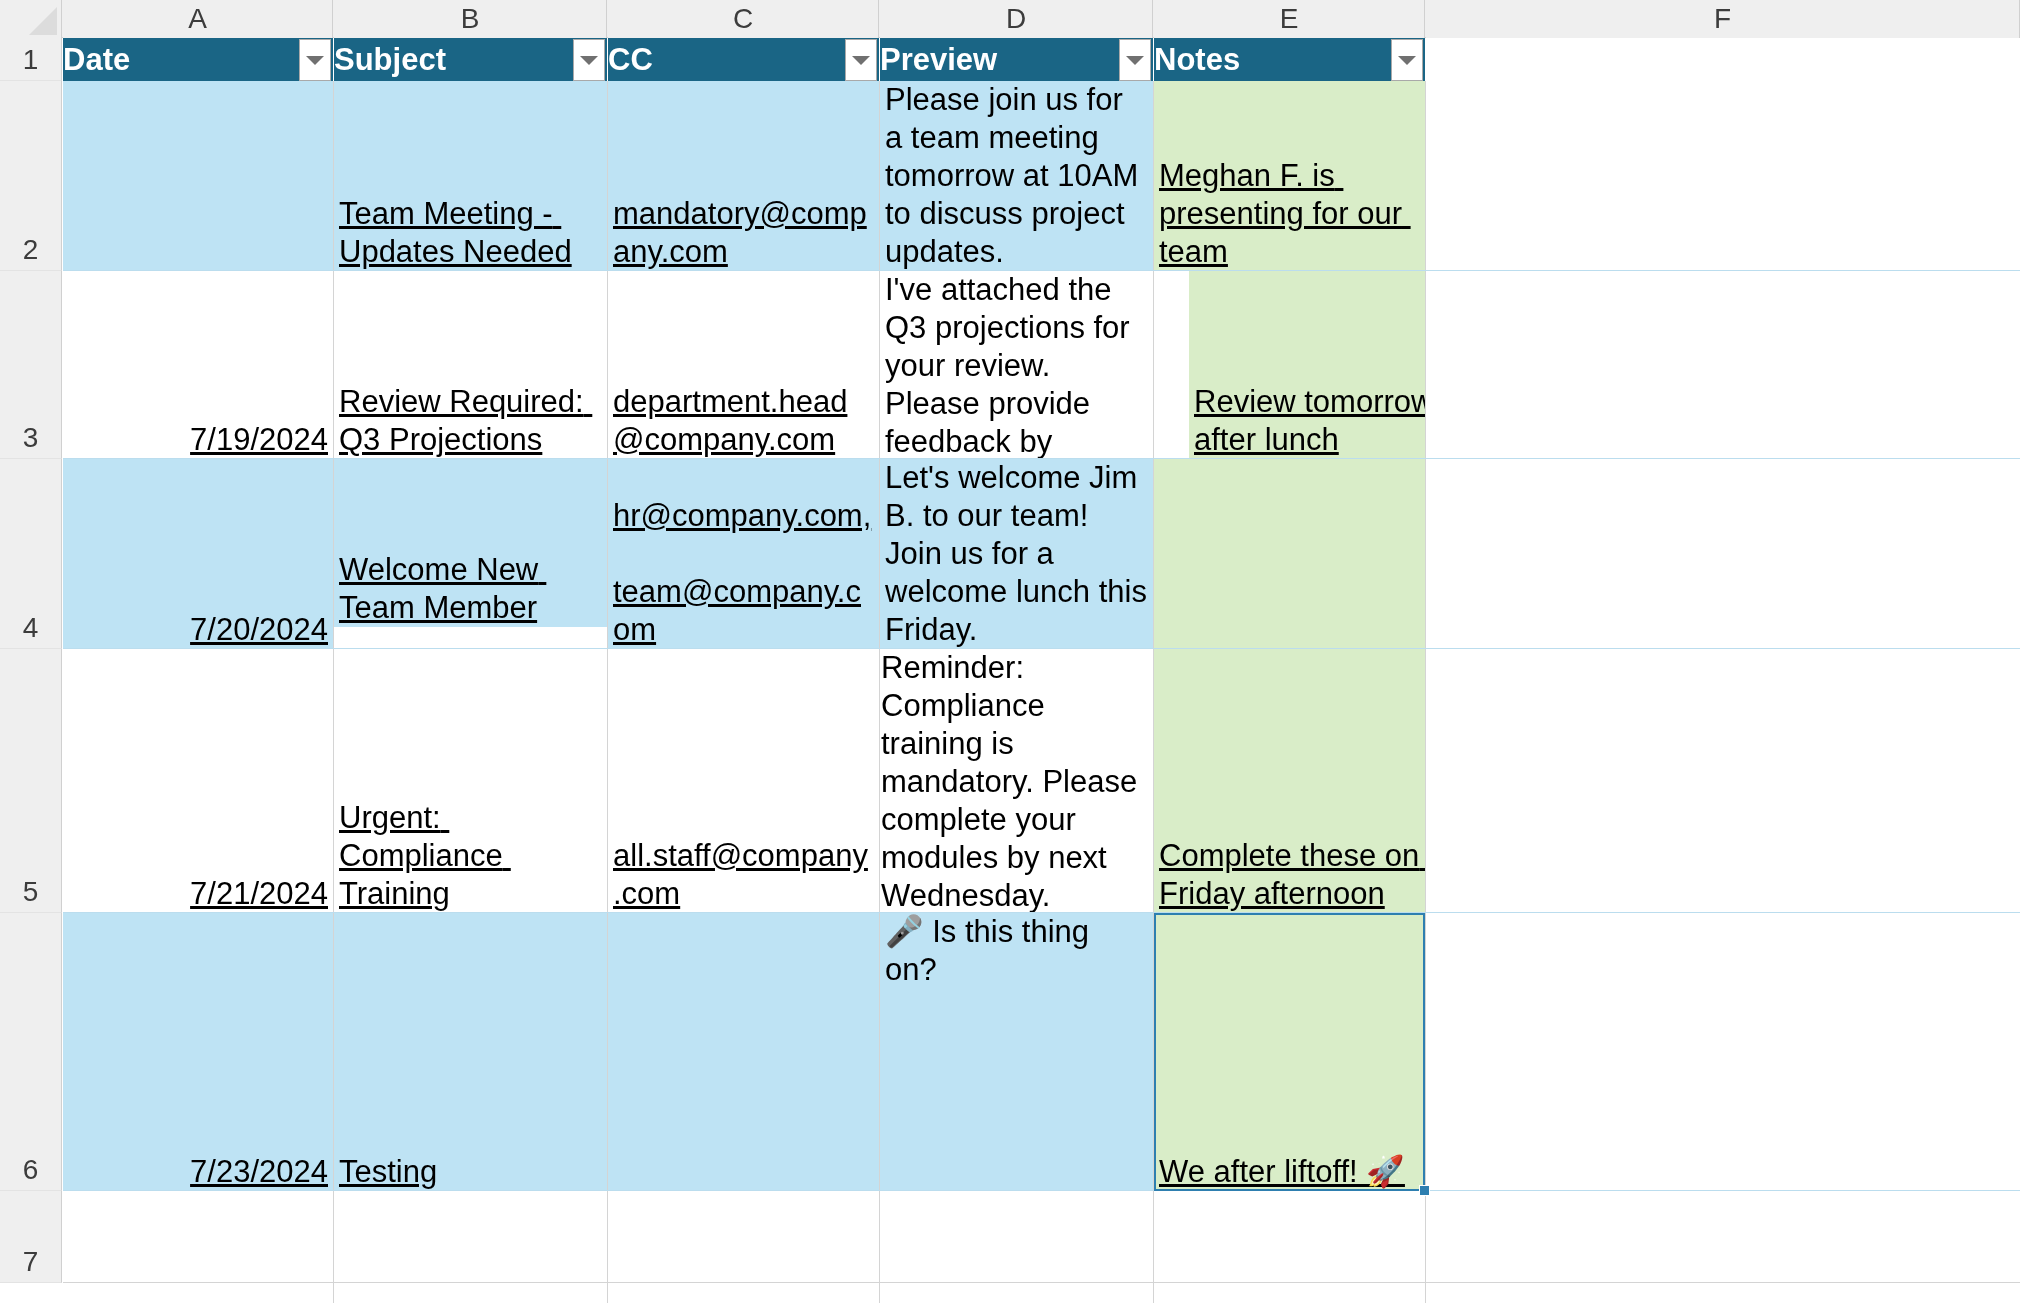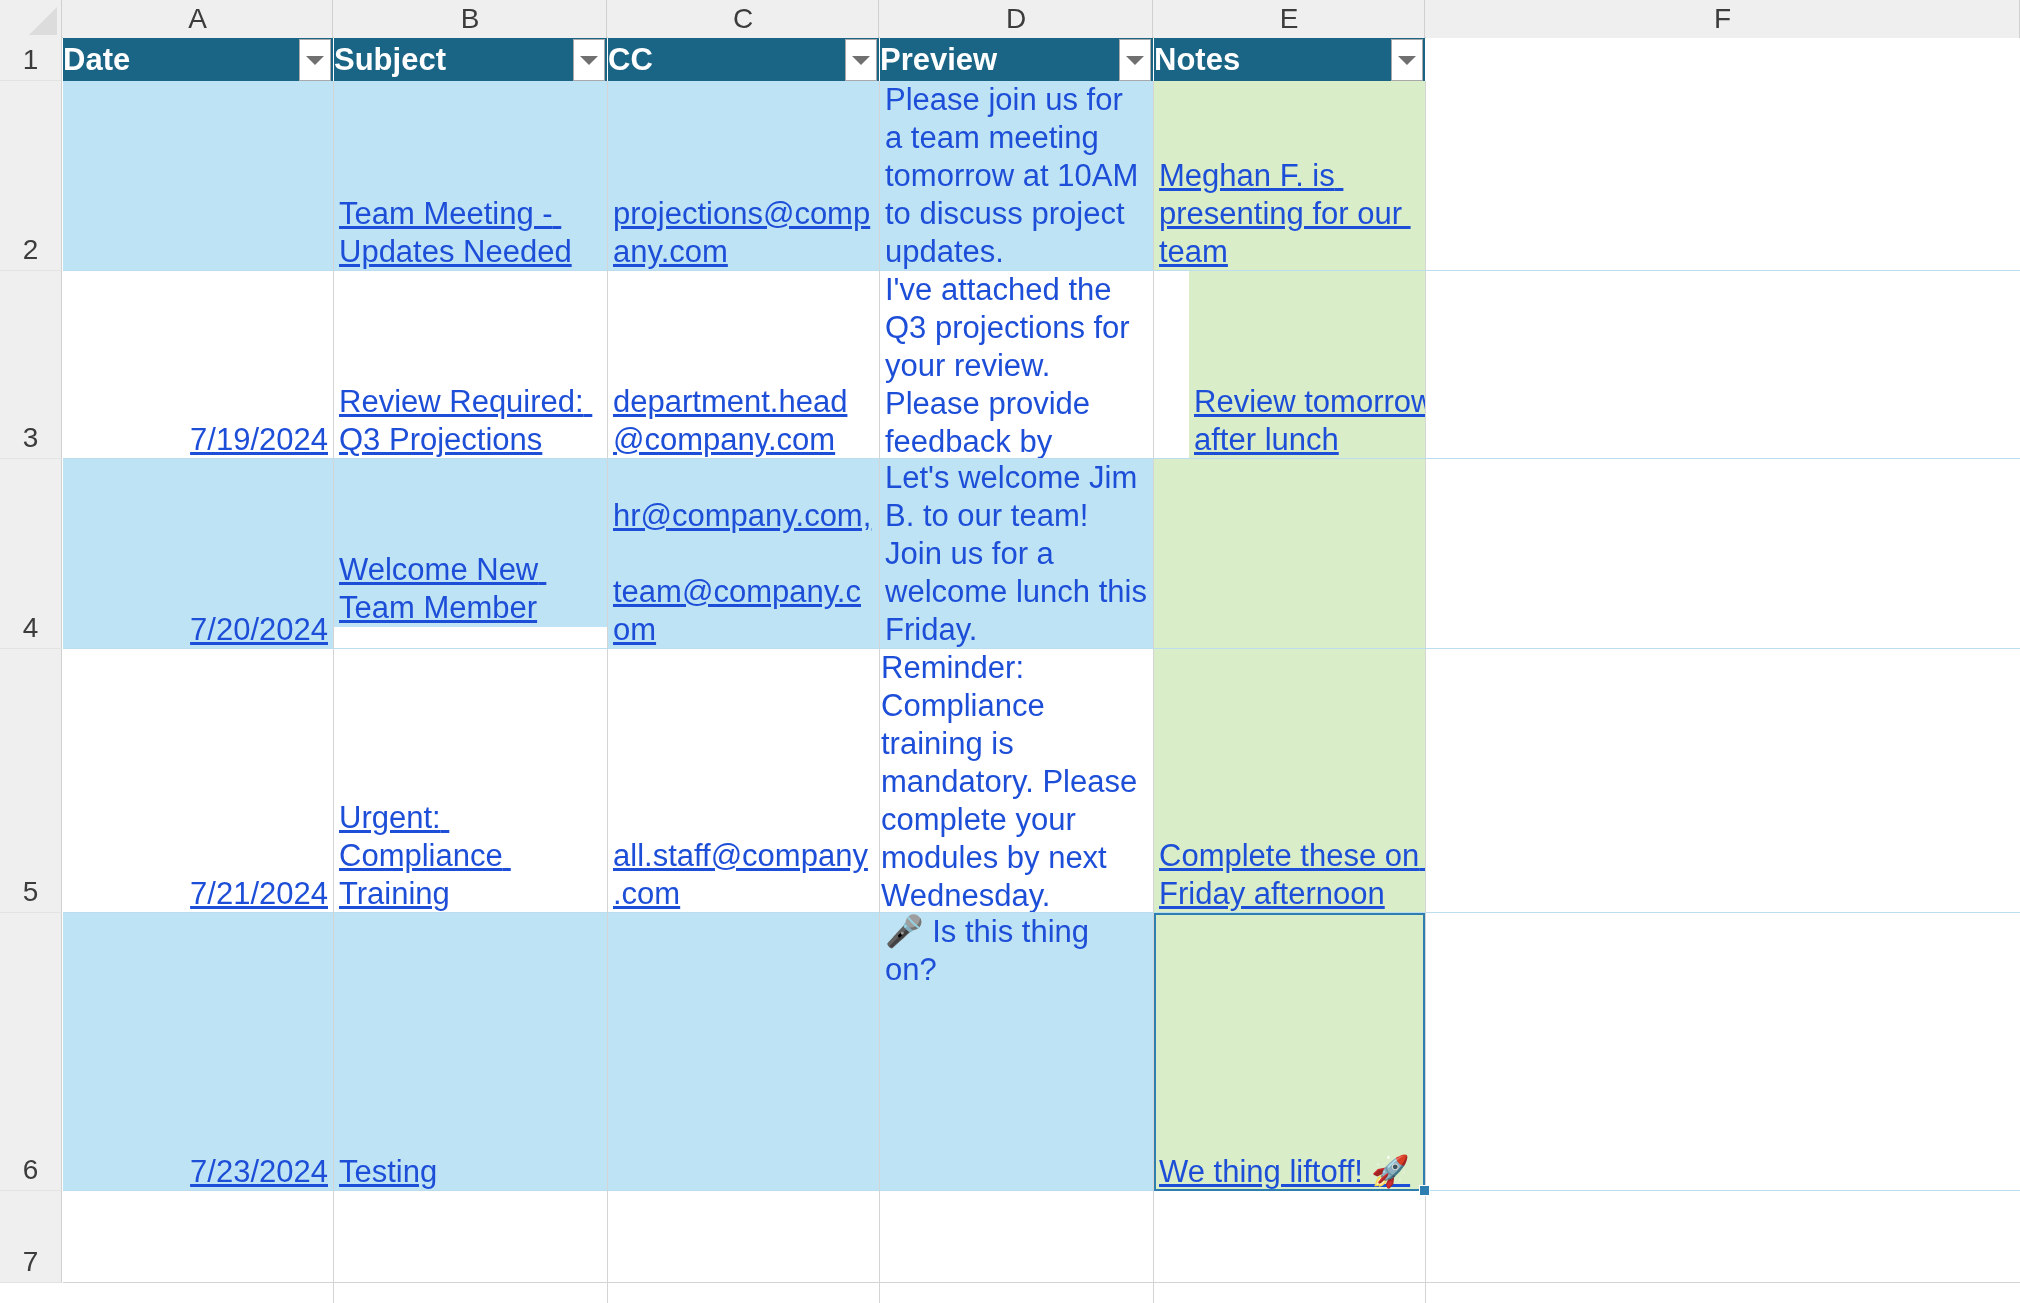--- a/index.html
+++ b/index.html
@@ -77,21 +77,21 @@
     width: 0; height: 0;
     border-left: 9px solid transparent;
     border-right: 9px solid transparent;
     border-top: 9px solid #707070;
   }
 
   
   .cell {
     position: absolute;
     font-size: 31px;
-    color: #1d4ed8;
+    color: #000000;
     line-height: 38px;
     overflow: hidden;
     padding: 0 5px;
     white-space: pre-wrap;
     word-break: break-word;
   }
   .cell.band   { background: #BEE3F4; }
   .cell.plain  { background: #FFFFFF; }
   .cell.notes  { background: #D9EDC8; }
 
@@ -180,21 +180,21 @@
         <span class="lbl">Notes</span>
       </div>
       <div class="filter-btn" style="left: 1391px; top: 39px;">
         <div class="tri"></div>
       </div>
     </div>
 
   <div id="cells">
       <div class="cell band align-bottom align-right " style="left: 63px; top: 81px; width: 270px; height: 230px;">7/18/2024</div>
       <div class="cell band align-bottom " style="left: 334px; top: 81px; width: 273px; height: 190px;">Team Meeting - Updates Needed</div>
-      <div class="cell band align-bottom " style="left: 608px; top: 81px; width: 271px; height: 190px;">projections@company.com</div>
+      <div class="cell band align-bottom " style="left: 608px; top: 81px; width: 271px; height: 190px;">mandatory@company.com</div>
       <div class="cell band align-top " style="left: 880px; top: 81px; width: 273px; height: 190px;">Please join us for a team meeting tomorrow at 10AM to discuss project updates.</div>
       <div class="cell notes align-bottom " style="left: 1154px; top: 81px; width: 271px; height: 190px;">Meghan F. is presenting for our team</div>
       <div class="cell plain" style="left: 1426px; top: 81px; width: 594px; height: 190px;"></div>
       <div class="cell plain align-bottom align-right " style="left: 63px; top: 271px; width: 270px; height: 188px;">7/19/2024</div>
       <div class="cell plain align-bottom " style="left: 334px; top: 271px; width: 273px; height: 188px;">Review Required: Q3 Projections</div>
       <div class="cell plain align-bottom " style="left: 608px; top: 271px; width: 271px; height: 188px;">department.head@company.com</div>
       <div class="cell plain align-top " style="left: 880px; top: 271px; width: 273px; height: 188px;">I've attached the Q3 projections for your review. Please provide feedback by</div>
       <div class="cell notes align-bottom " style="left: 1189px; top: 271px; width: 252px; height: 188px;">Review tomorrow after lunch</div>
       <div class="cell plain" style="left: 1426px; top: 271px; width: 594px; height: 188px;"></div>
       <div class="cell band align-bottom align-right " style="left: 63px; top: 459px; width: 270px; height: 190px;">7/20/2024</div>
@@ -208,21 +208,21 @@
       <div class="cell plain align-bottom align-right " style="left: 63px; top: 649px; width: 270px; height: 264px;">7/21/2024</div>
       <div class="cell plain align-bottom " style="left: 334px; top: 649px; width: 273px; height: 264px;">Urgent: Compliance Training</div>
       <div class="cell plain align-bottom " style="left: 608px; top: 649px; width: 271px; height: 264px;">all.staff@company.com</div>
       <div class="cell plain align-top " style="left: 876px; top: 649px; width: 273px; height: 264px;">Reminder: Compliance training is mandatory. Please complete your modules by next Wednesday.</div>
       <div class="cell notes align-bottom " style="left: 1154px; top: 649px; width: 271px; height: 264px;">Complete these on Friday afternoon</div>
       <div class="cell plain" style="left: 1426px; top: 649px; width: 594px; height: 264px;"></div>
       <div class="cell band align-bottom align-right " style="left: 63px; top: 913px; width: 270px; height: 278px;">7/23/2024</div>
       <div class="cell band align-bottom " style="left: 334px; top: 913px; width: 273px; height: 278px;">Testing</div>
       <div class="cell band align-bottom " style="left: 608px; top: 913px; width: 271px; height: 278px;"></div>
       <div class="cell band align-top " style="left: 880px; top: 913px; width: 273px; height: 278px;">🎤 Is this thing on?</div>
-      <div class="cell notes align-bottom " style="left: 1154px; top: 913px; width: 271px; height: 278px;">We thing liftoff! 🚀</div>
+      <div class="cell notes align-bottom " style="left: 1154px; top: 913px; width: 271px; height: 278px;">We after liftoff! 🚀</div>
       <div class="cell plain" style="left: 1426px; top: 913px; width: 594px; height: 278px;"></div>
       <div class="cell plain" style="left: 63px; top: 1283px; width: 270px; height: 20px;"></div>
       <div class="cell plain" style="left: 334px; top: 1283px; width: 273px; height: 20px;"></div>
       <div class="cell plain" style="left: 608px; top: 1283px; width: 271px; height: 20px;"></div>
       <div class="cell plain" style="left: 880px; top: 1283px; width: 273px; height: 20px;"></div>
       <div class="cell plain" style="left: 1154px; top: 1283px; width: 271px; height: 20px;"></div>
       <div class="cell plain" style="left: 1426px; top: 1283px; width: 594px; height: 20px;"></div>
     </div>
 
   <div id="lines">

